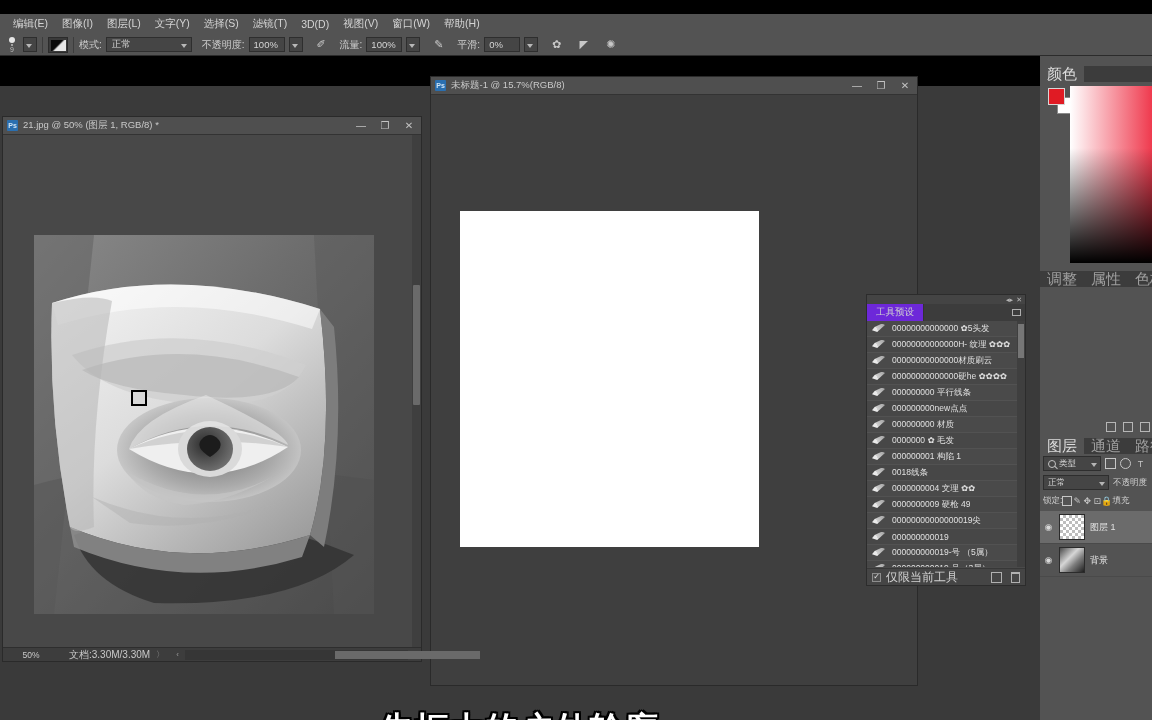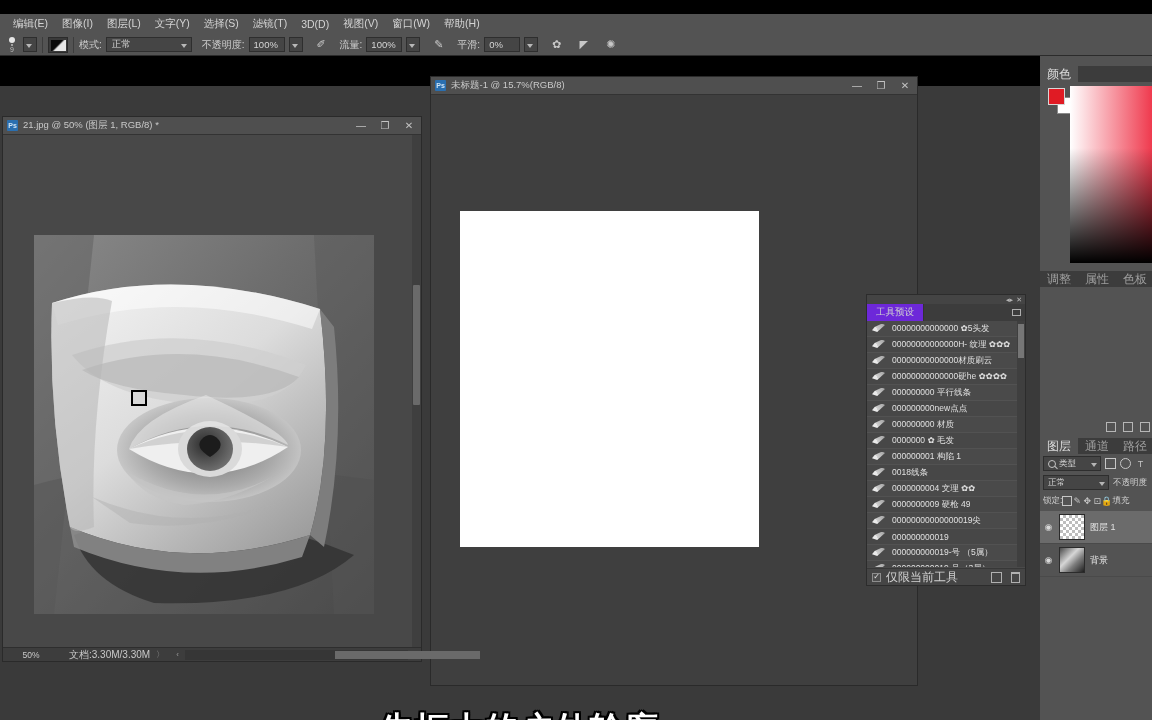--- a/index.html
+++ b/index.html
@@ -155,21 +155,21 @@
   .tp-footer-icons { margin-left:auto; display:flex; gap:9px; align-items:center; }
   .tp-fi { width:11px; height:11px; border:1px solid #b0b0b0; }
   .tp-trash { width:9px; height:11px; border:1px solid #b0b0b0; border-top:2px solid #b0b0b0; }
 
   
   .rightcol { position:absolute; left:1040px; top:56px; width:112px; height:664px; background:#535353; }
 
   .panel-tabrow { height:16px; background:#701a75; display:flex; }
   .panel-tab {
     flex:0 0 auto; padding:0 7px; display:flex; align-items:center; justify-content:center;
-    font-size:12px; color:#9e9e9e; background:#3c3c3c;
+    font-size:15px; color:#9e9e9e; background:#3c3c3c;
   }
   .panel-tab.active { background:#535353; color:#dcdcdc; }
 
   
   .colorpanel { position:absolute; left:0; top:10px; width:112px; height:205px; background:#535353; }
   .cp-tabrow { height:16px; background:#3c3c3c; display:flex; }
   .cp-swatches { position:absolute; left:8px; top:22px; width:26px; height:26px; }
   .sw-fg { position:absolute; left:0; top:0; width:17px; height:17px; background:#e01b24; border:1.5px solid #d6d6d6; }
   .sw-bg { position:absolute; left:9px; top:9px; width:17px; height:17px; background:#ffffff; border:1.5px solid #8a8a8a; }
   .cp-ramp {

